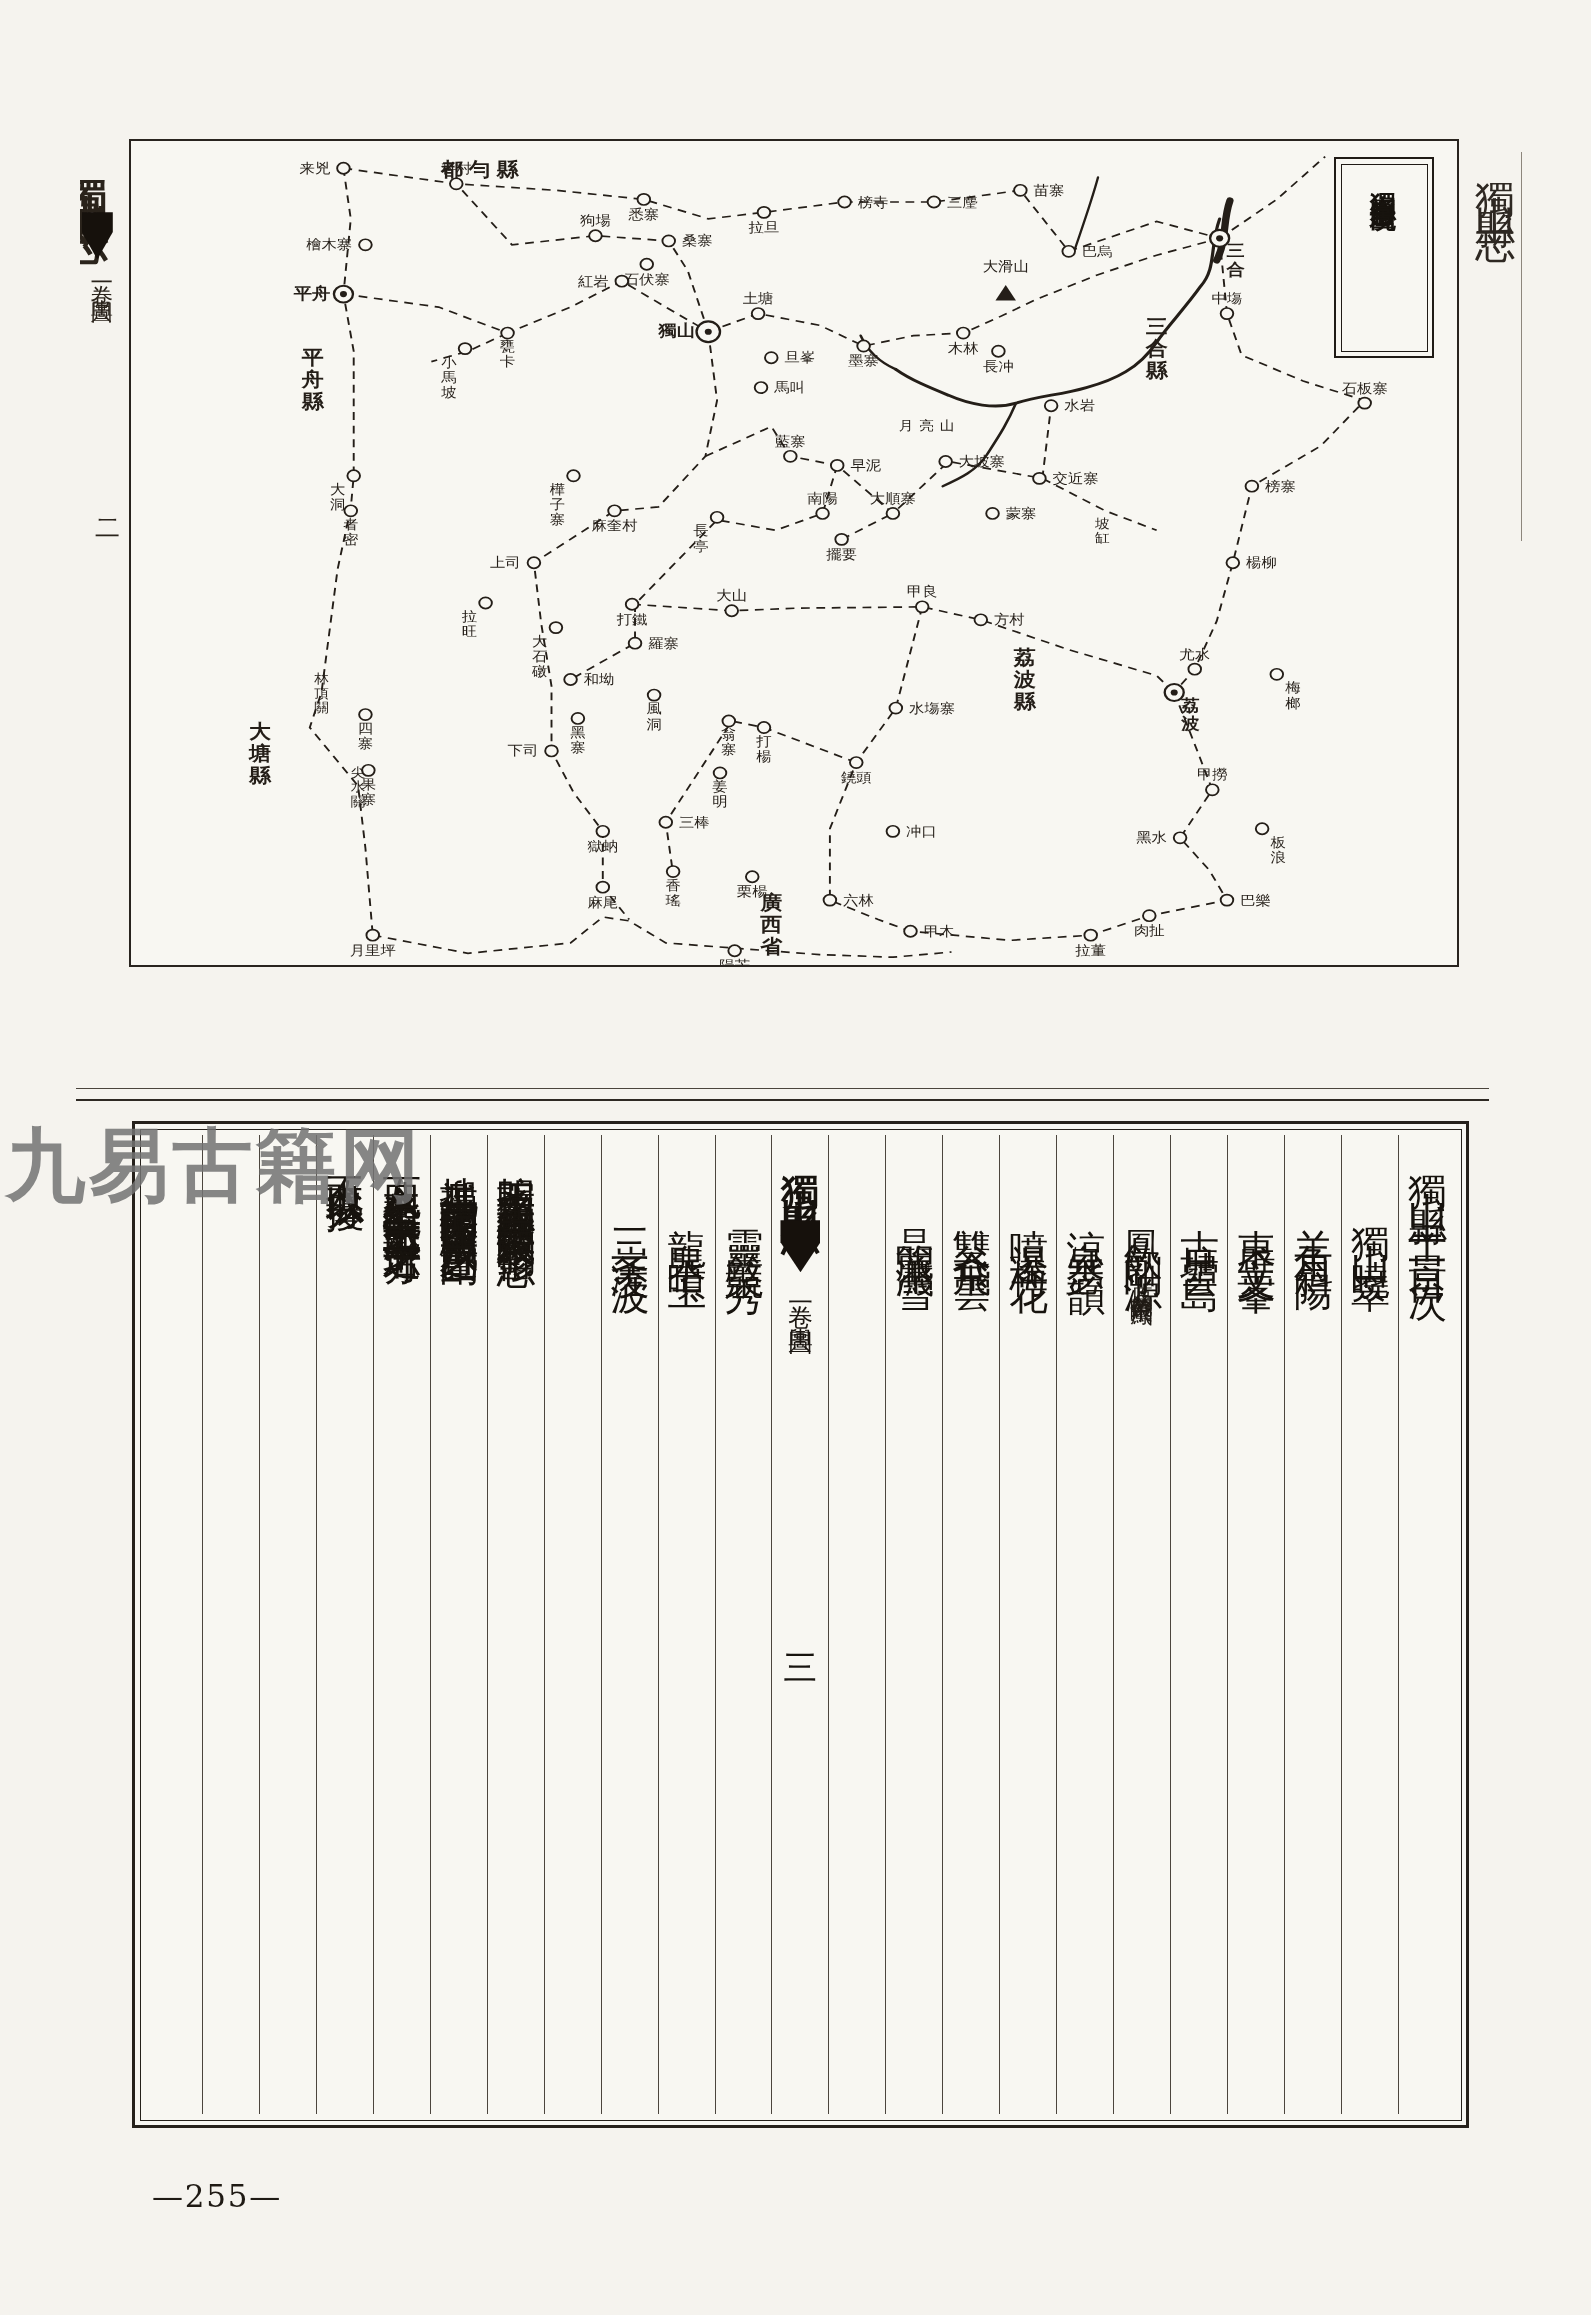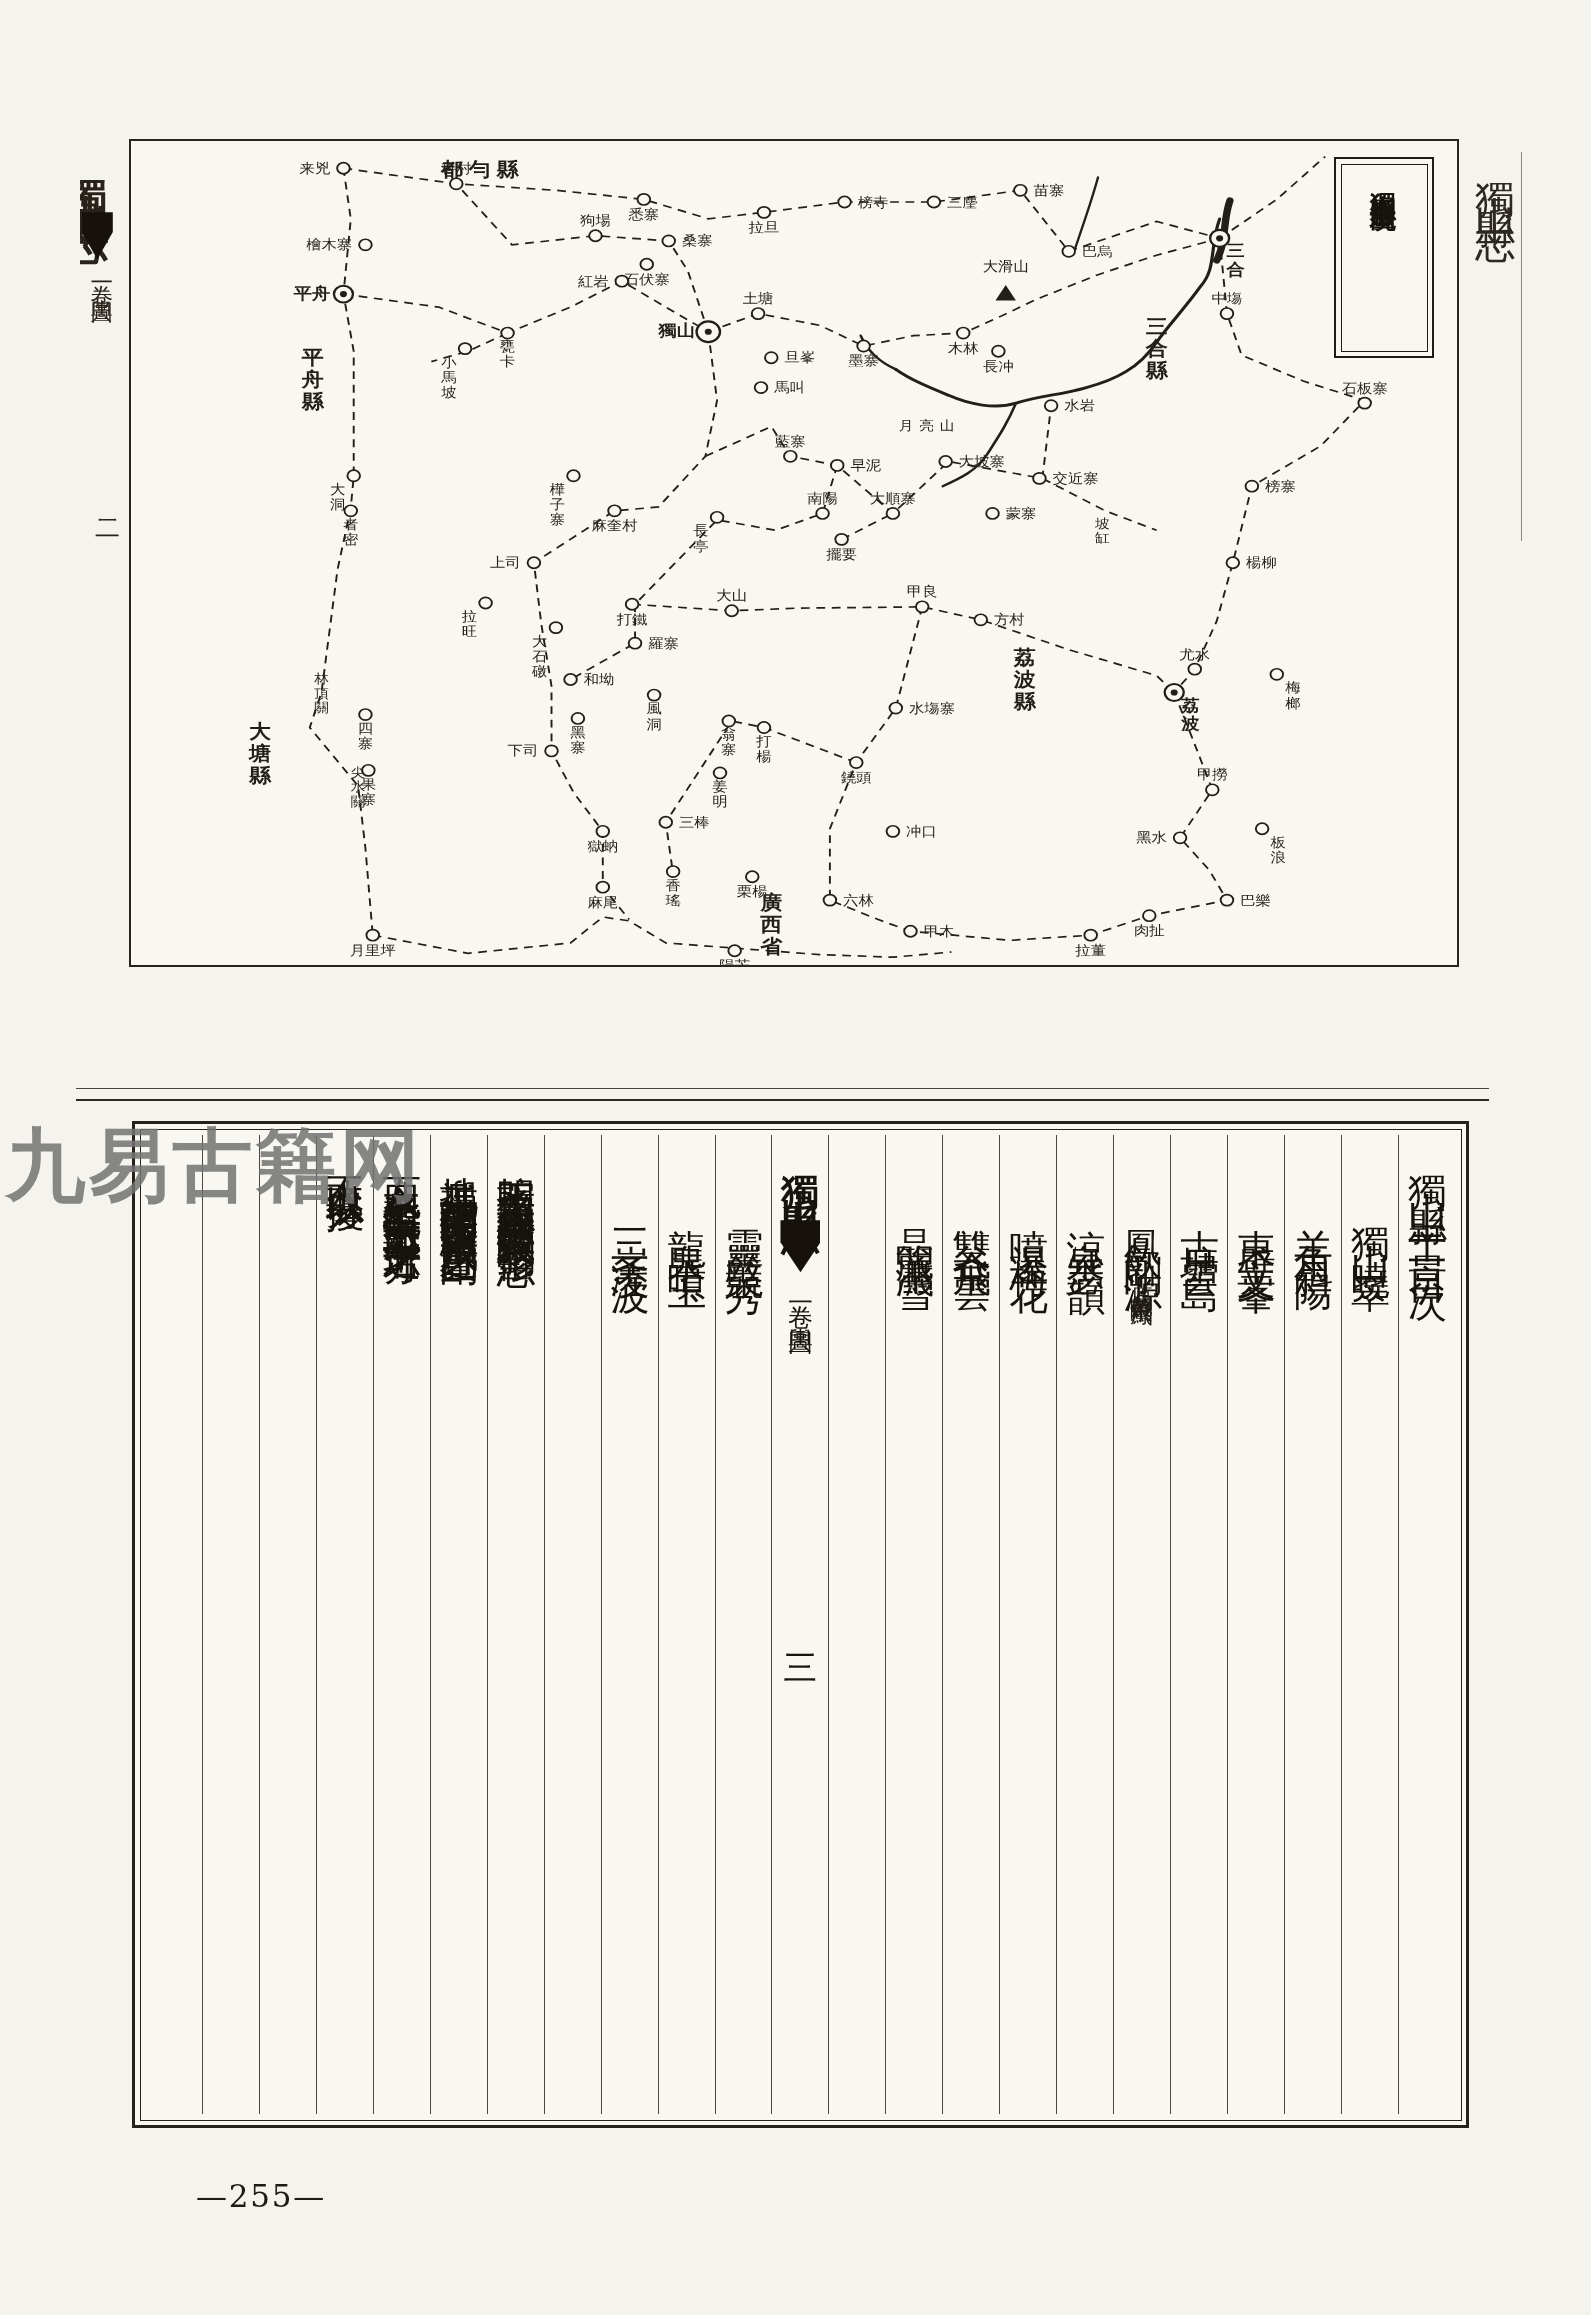--- a/index.html
+++ b/index.html
@@ -68,21 +68,21 @@
   .fold-rib{width:40px;height:52px;margin-top:20px;}
   .fold-small{font-size:25px;letter-spacing:4.5px;margin-top:12.7px;color:#1c1712;}
   .fold-folio{font-size:34px;margin-top:312px;}
 
   .watermark{
     position:absolute;left:5.4px;top:1113px;z-index:5;
     font-size:80px;font-weight:bold;letter-spacing:3.6px;opacity:.85;
     font-family:"DejaVu Sans","Liberation Sans",sans-serif;
   }
   .page-number{
-    position:absolute;left:152px;top:2178px;font-size:31px;letter-spacing:1.8px;color:#1f1a14;margin-left:44px;
+    position:absolute;left:152px;top:2178px;font-size:31px;letter-spacing:1.8px;color:#1f1a14;
   }
 </style>
 </head>
 <body>
 
 <div class="sheet">
 
   <div class="map-frame">
     <svg id="map-svg" viewBox="0 0 905 635" preserveAspectRatio="none">
         <path d="M743,60 C736,82 741,98 730,112 C720,128 708,142 700,155 C688,175 672,184 652,190 C634,196 620,196 604,202 C590,207 572,203 558,196 C545,190 532,184 522,176" fill="none" stroke="#241e18" stroke-width="2.2" stroke-linecap="round"></path>

